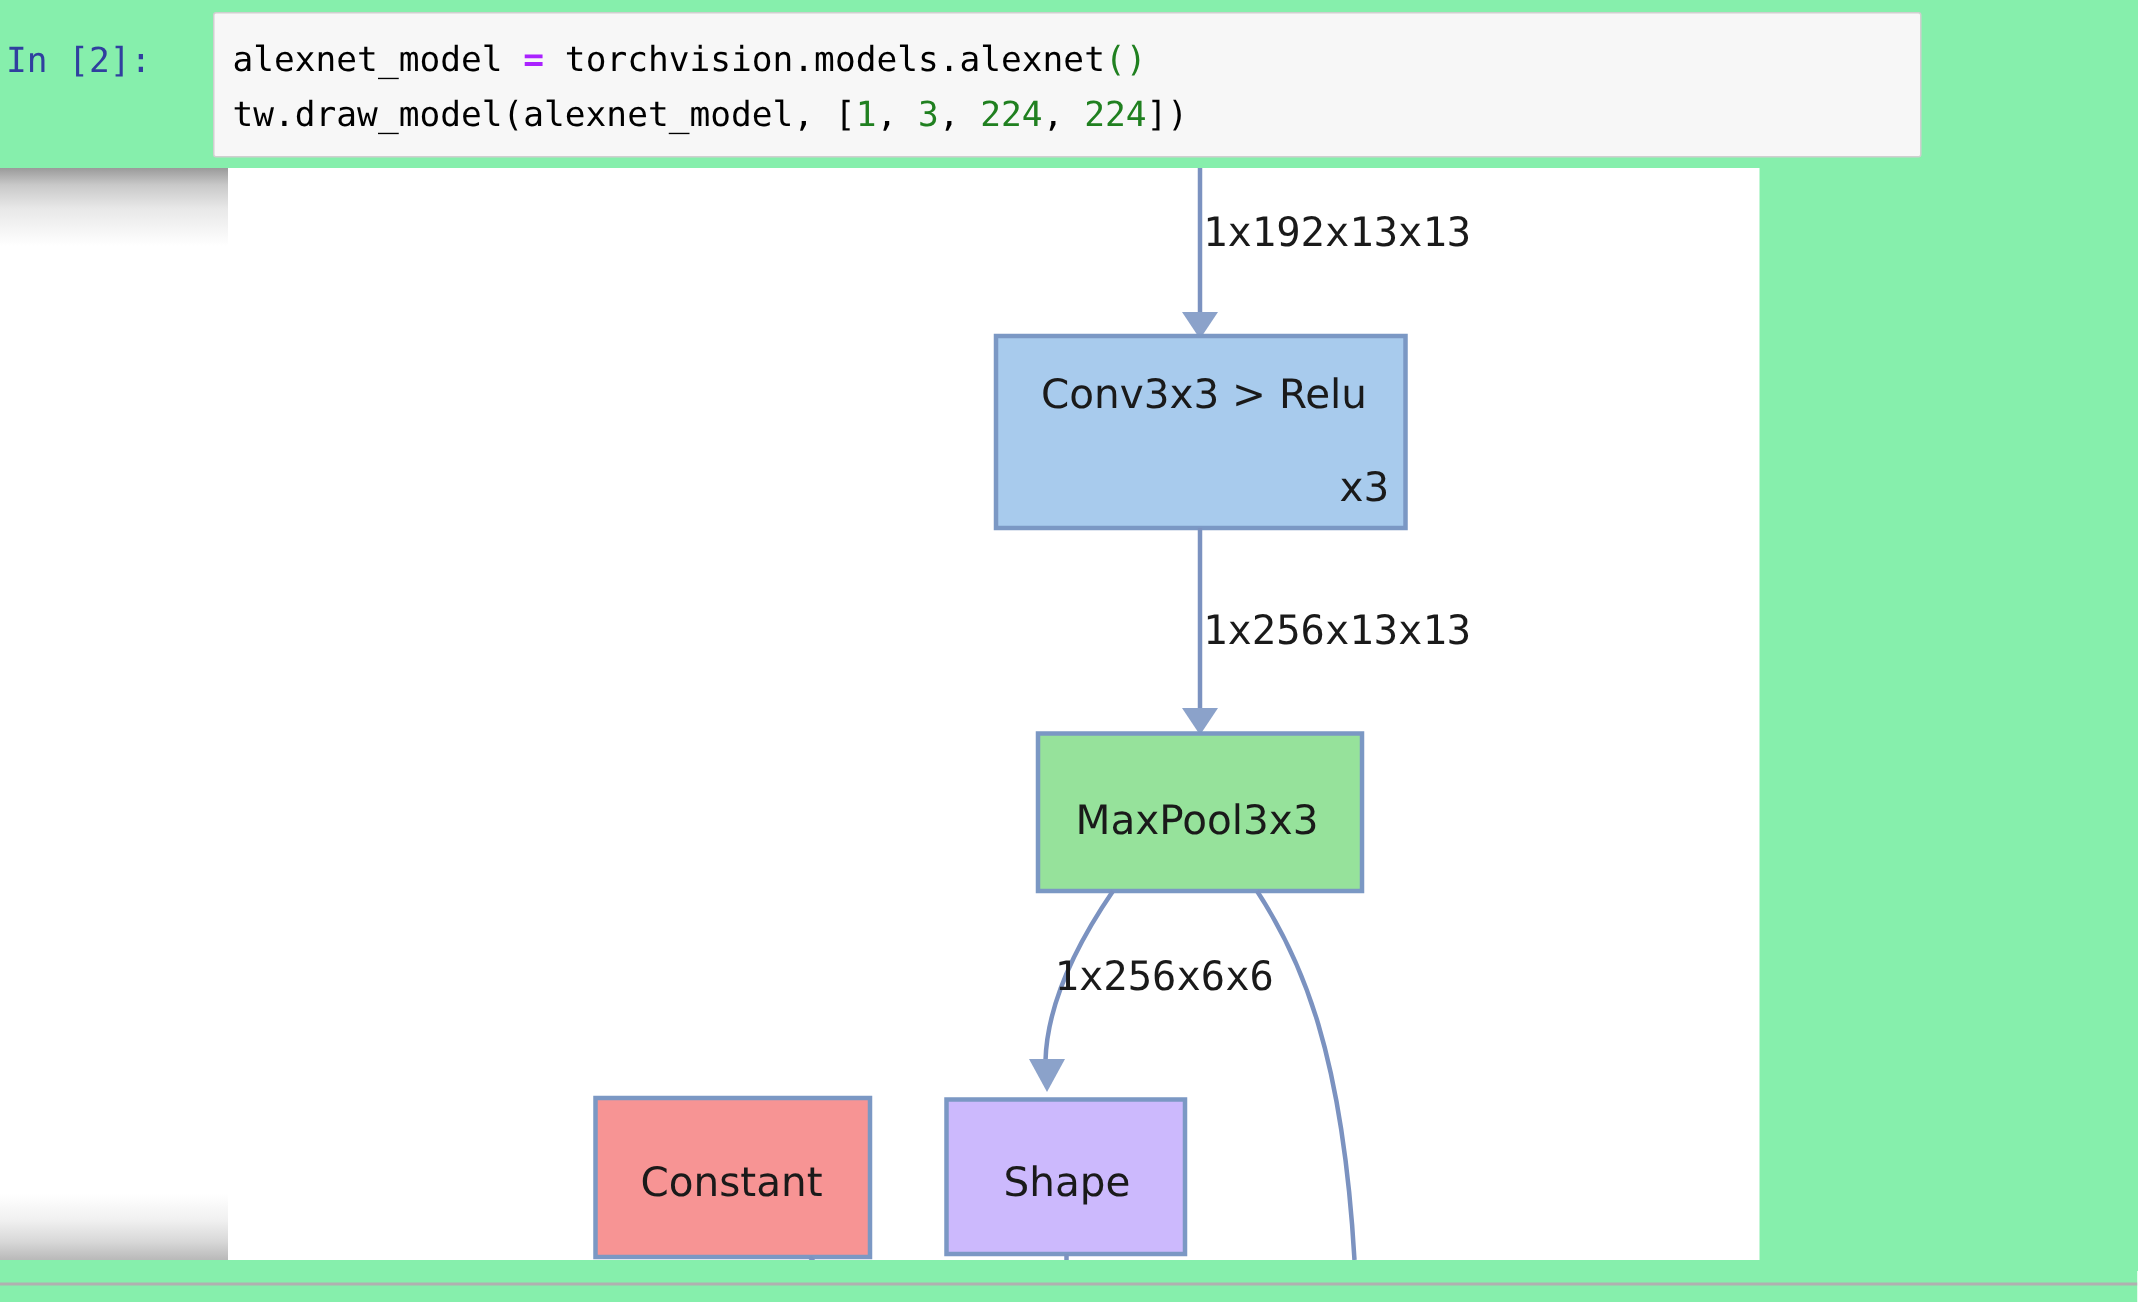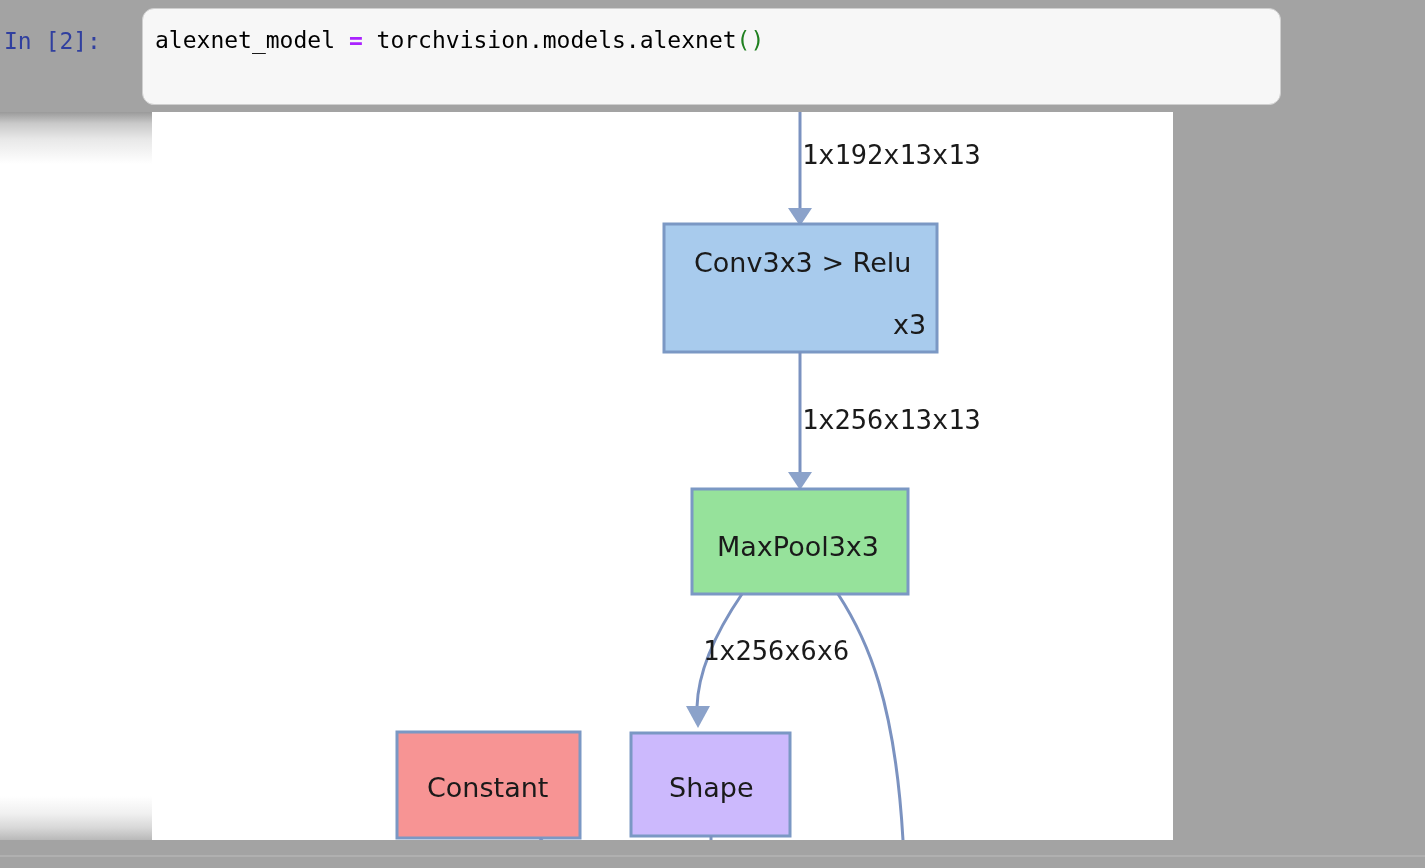--- a/index.html
+++ b/index.html
@@ -14,21 +14,21 @@
     overflow: hidden;
     font-family: "DejaVu Sans", "Liberation Sans", sans-serif;
     position: relative;
   }
 
   #page {
     position: absolute;
     left: 0; top: 0;
     width: 1425px;
     height: 868px;
-    background: #a3a3a3;
+    background: #86efac;
     overflow: hidden;
   }
 
   
   .cell-row {
     position: absolute;
     left: 0; top: 0;
     width: 1425px;
     height: 113px;
   }
@@ -48,21 +48,21 @@
   }
 
   .input-area {
     position: absolute;
     left: 142px;
     top: 8px;
     width: 1139px;
     height: 97px;
     background: #f7f7f7;
     border: 1px solid #cfcfcf;
-    border-radius: 12px;
+    border-radius: 2px;
     box-sizing: border-box;
     overflow: hidden;
   }
 
   .code-line {
     position: absolute;
     left: 12px;
     font-family: "DejaVu Sans Mono", "Liberation Mono", monospace;
     font-size: 23px;
     line-height: 30px;
@@ -168,20 +168,21 @@
 <div id="page">
 
   <div class="cell-row">
 
     <div class="prompt-in">In [2]:</div>
 
     <div class="input-area">
 
       <div class="code-line l1"><span class="tok-plain">alexnet_model </span><span class="tok-op">=</span><span class="tok-plain"> torchvision.models.alexnet</span><span class="tok-punct-green">()</span></div>
 
+      <div class="code-line l2"><span class="tok-plain">tw.draw_model(alexnet_model, [</span><span class="tok-num">1</span><span class="tok-plain">, </span><span class="tok-num">3</span><span class="tok-plain">, </span><span class="tok-num">224</span><span class="tok-plain">, </span><span class="tok-num">224</span><span class="tok-plain">])</span></div>
 
     </div>
   </div>
 
   <div class="output-area">
 
     <div class="shadow-left"></div>
     <div class="shadow-right"></div>
 
     <svg id="graph-svg" viewBox="0 0 1425 728">

